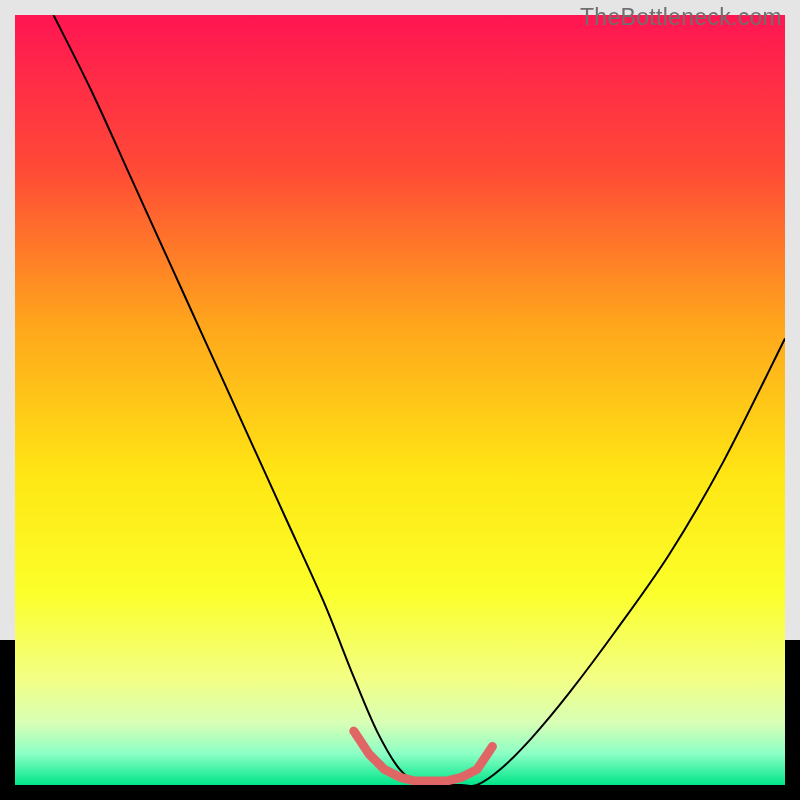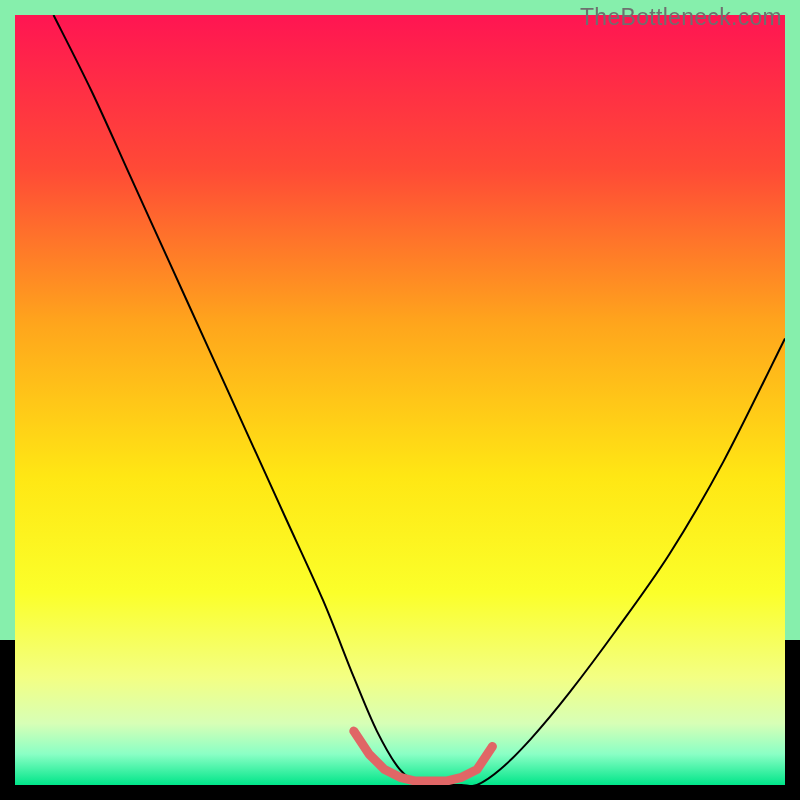--- a/index.html
+++ b/index.html
@@ -7,21 +7,21 @@
     padding: 0;
     width: 800px;
     height: 800px;
     background: #000000;
     overflow: hidden;
   }
   .frame {
     position: relative;
     width: 800px;
     height: 640px;
-    background: #86efac;
+    background: #e5e5e5;
   }
   .plot {
     position: absolute;
     left: 15px;
     top: 15px;
     width: 770px;
     height: 770px;
   }
   .watermark {
     position: absolute;

